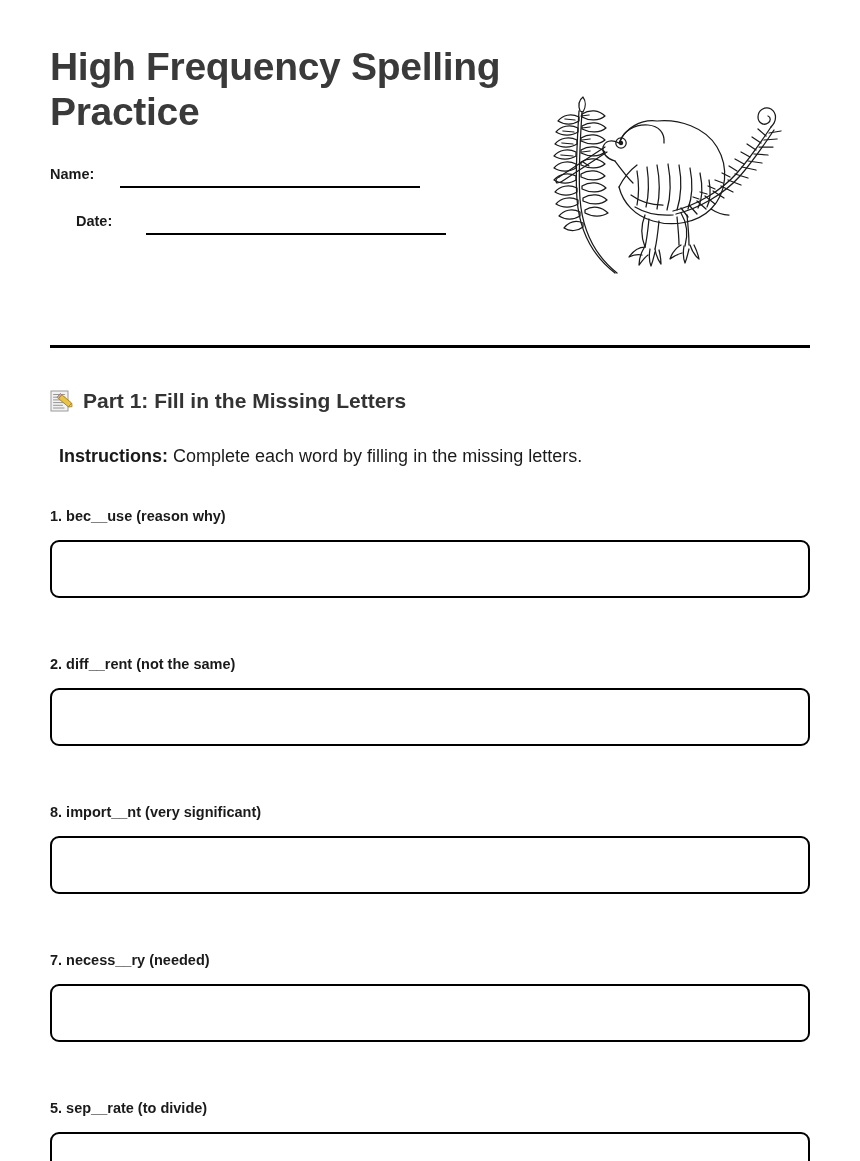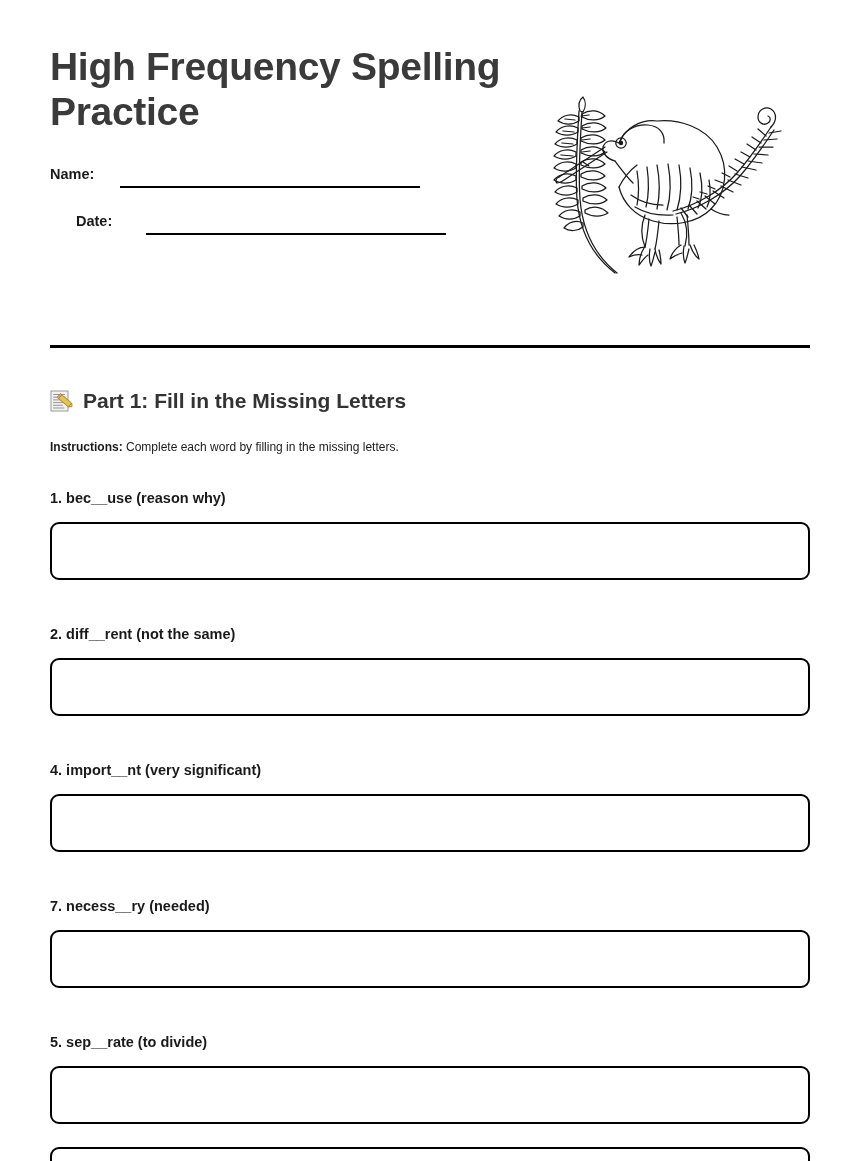--- a/index.html
+++ b/index.html
@@ -113,33 +113,33 @@
   .memo-icon {
     display: inline-block;
     width: 24px;
     height: 22px;
     position: relative;
     flex: 0 0 auto;
   }
   .memo-icon svg { display: block; width: 24px; height: 22px; }
 
   .instructions {
-    margin: 0;
+    margin: 9px;
     padding: 23px 11px 0 50px;
-    font-size: 12px;
+    font-size: 18px;
     line-height: 20px;
     color: #1a1a1a;
     font-weight: normal;
   }
   .instructions .lead { font-weight: bold; }
 
   .items { padding: 0; margin: 0; list-style: none; }
 
   .item { padding: 0 50px 9px 50px; }
-  .item + .item { margin-top: 4px; }
+  .item + .item { margin-top: 16px; }
 
   .item-prompt {
     margin: 0;
     padding: 31px 0 0 0;
     font-size: 14.5px;
     line-height: 20px;
     font-weight: bold;
     color: #1a1a1a;
   }
 
@@ -312,21 +312,21 @@
         <p class="item-prompt">1. bec__use (reason why)</p>
         <div class="answer-box"></div>
       </li>
 
       <li class="item">
         <p class="item-prompt">2. diff__rent (not the same)</p>
         <div class="answer-box"></div>
       </li>
 
       <li class="item">
-        <p class="item-prompt">4. import__nt (very significant)</p>
+        <p class="item-prompt">8. import__nt (very significant)</p>
         <div class="answer-box"></div>
       </li>
 
       <li class="item">
         <p class="item-prompt">7. necess__ry (needed)</p>
         <div class="answer-box"></div>
       </li>
 
       <li class="item">
         <p class="item-prompt">5. sep__rate (to divide)</p>

